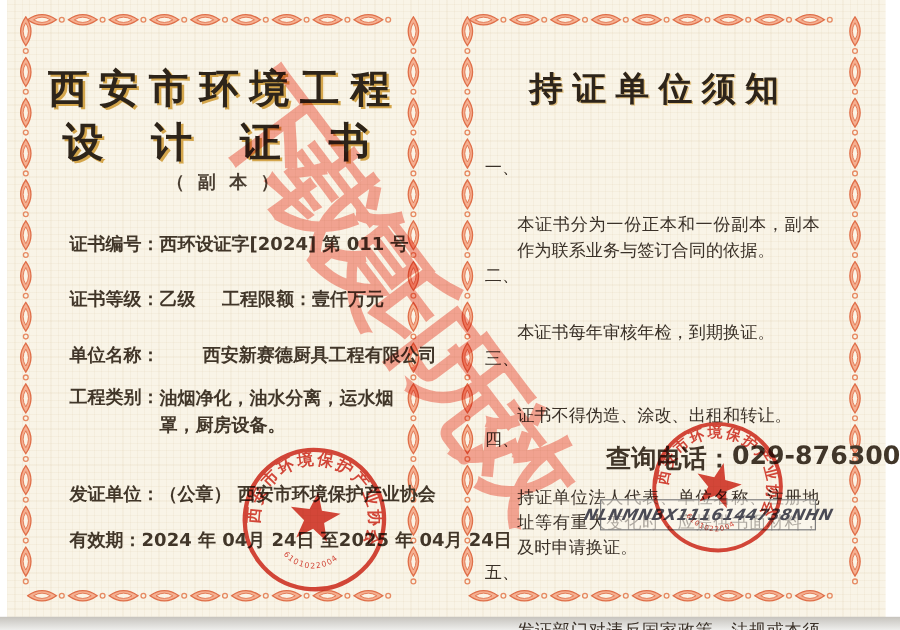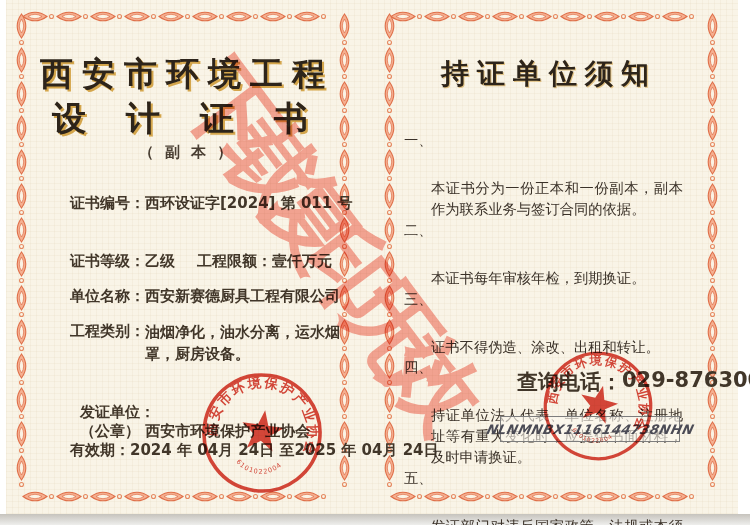--- a/index.html
+++ b/index.html
@@ -26,21 +26,21 @@
   .chain { position:absolute; z-index:1; display:flex; overflow:hidden; }
   .chain.h { flex-direction:row; align-items:center; height:11px; }
   .chain.v { flex-direction:column; align-items:center; width:11px; }
   
   .txt { position:absolute; z-index:2; color:#3a3026; }
   .page-title {
     text-align:center; font-weight:700; color:#2d241a;
     text-shadow:2px 2px 0 rgba(206,152,48,0.85);
     white-space:nowrap;
   }
-  .fieldrow { display:flex; align-items:flex-start; font-weight:600; font-size:15px; color:#413629;margin-left:12px; }
+  .fieldrow { display:flex; align-items:flex-start; font-weight:600; font-size:15px; color:#413629; }
   .fieldrow .lab { white-space:nowrap; }
   .fieldrow .val { white-space:nowrap; }
   .fieldrow .val.wrap { white-space:normal; }
   .notice-item { display:flex; font-size:14.3px; line-height:1.46; color:#3a3128; font-weight:500; }
   .notice-item .num { width:27px; flex:0 0 27px; }
   .notice-item .nt { width:252px; text-align:justify;margin-top:48px; }
   .watermark {
     position:absolute; z-index:5; left:252px; top:38px;
     font-size:92px; font-weight:700; color:#f2705e; opacity:0.60;
     letter-spacing:-24px; white-space:nowrap;
@@ -546,39 +546,39 @@
 
 <div class="txt page-title" style="left:28px; top:52px; width:318px; font-size:33px; letter-spacing:9px;">西安市环境工程</div>
 <div class="txt page-title" style="left:28px; top:96px; width:318px; font-size:34px; letter-spacing:14px;">设 计 证 书</div>
 <div class="txt" style="left:28px; top:143px; width:318px; text-align:center; font-size:15px; letter-spacing:3px; color:#4a3f33; font-weight:600;">（ 副 本 ）</div>
 
 <div class="txt fieldrow" style="left:58px; top:194px;">
   <span class="lab">证书编号：</span>
   <span class="val">西环设证字[2024] 第 011 号</span>
 </div>
 
-<div class="txt fieldrow" style="left:58px; top:252px;">
+<div class="txt fieldrow" style="left:58px; top:240px;">
   <span class="lab">证书等级：</span>
   <span class="val">乙级</span>
   <span style="width:22px;"></span>
   <span class="lab">工程限额：</span>
   <span class="val">壹仟万元</span>
 </div>
 
-<div class="txt fieldrow" style="left:58px; top:287px;">
+<div class="txt fieldrow" style="left:58px; top:287px;gap:36px;">
   <span class="lab">单位名称：</span>
   <span class="val">西安新赛德厨具工程有限公司</span>
 </div>
 
 <div class="txt fieldrow" style="left:58px; top:322px;">
   <span class="lab">工程类别：</span>
   <span class="val wrap" style="width:214px; line-height:1.45;">油烟净化，油水分离，运水烟罩，厨房设备。</span>
 </div>
 
-<div class="txt fieldrow" style="left:68px; top:403px;flex-direction:column;">
+<div class="txt fieldrow" style="left:58px; top:403px;">
   <span class="lab">发证单位：</span>
   <span class="val">（公章） 西安市环境保护产业协会</span>
 </div>
 
 <div class="txt fieldrow" style="left:58px; top:441px;">
   <span class="lab">有效期：</span>
   <span class="val">2024 年 04月 24日 至2025 年 04月 24日</span>
 </div>
 
 <div class="txt page-title" style="left:392px; top:55px; width:314px; font-size:28px; letter-spacing:8px; text-shadow:1px 1px 0 rgba(206,152,48,0.55);">持证单位须知</div>

